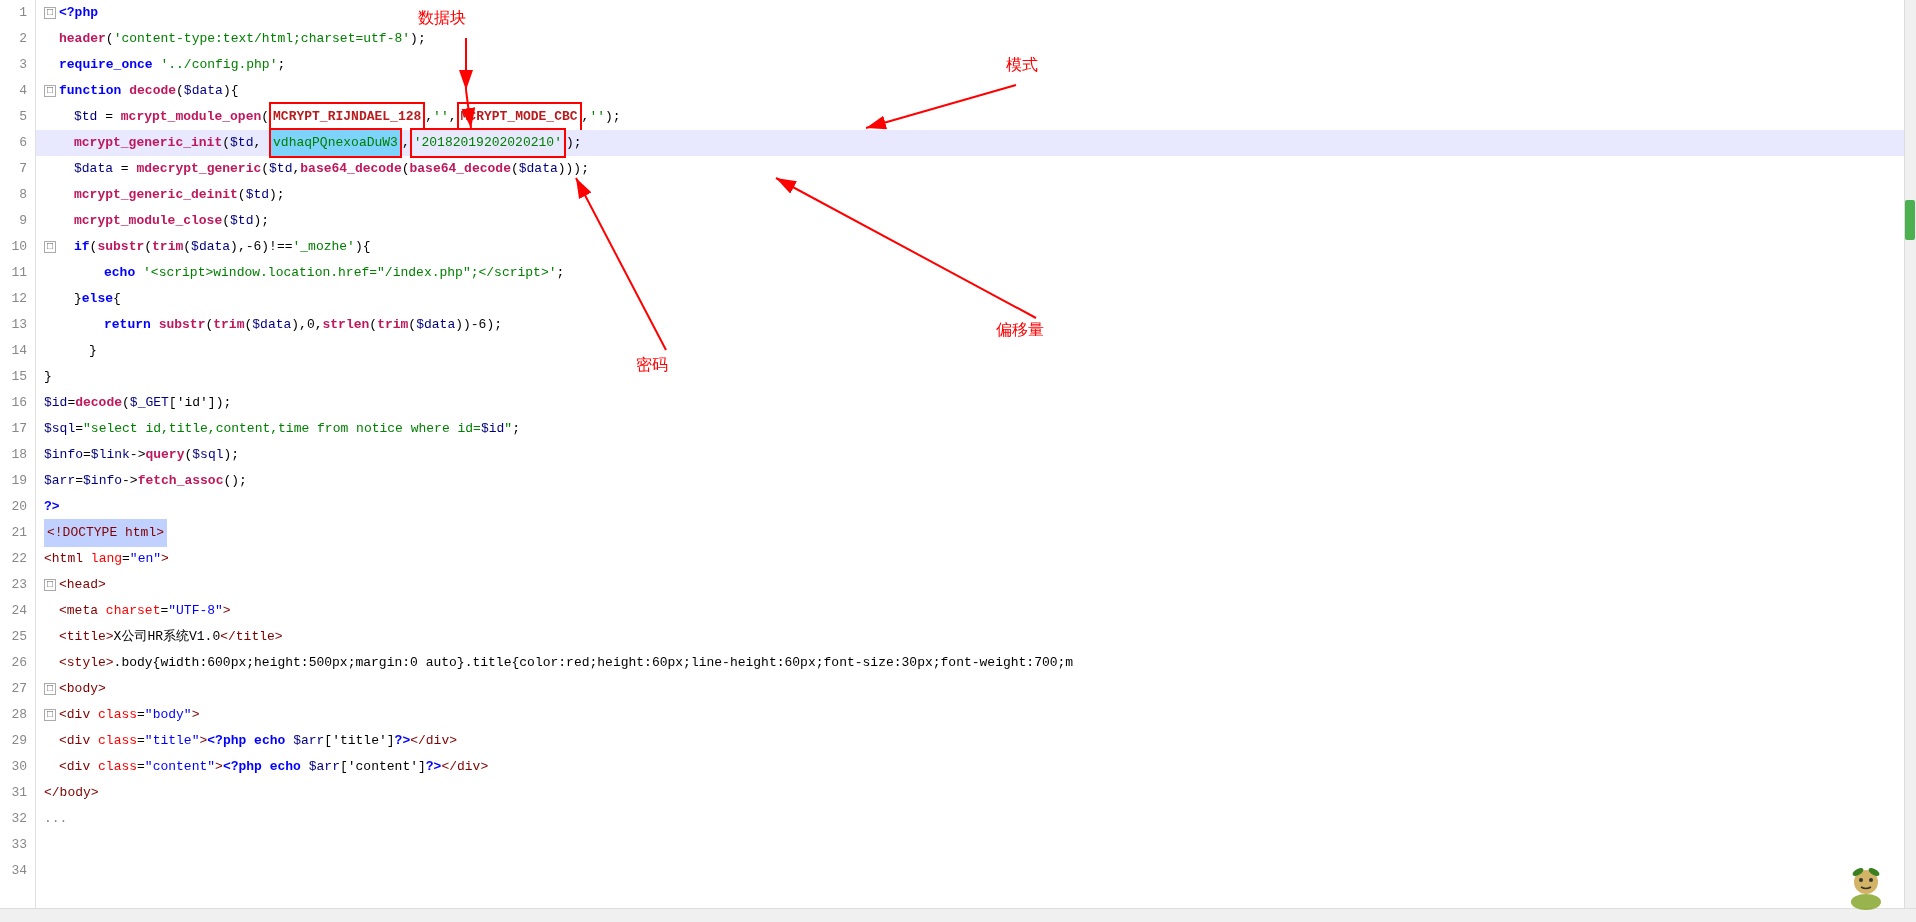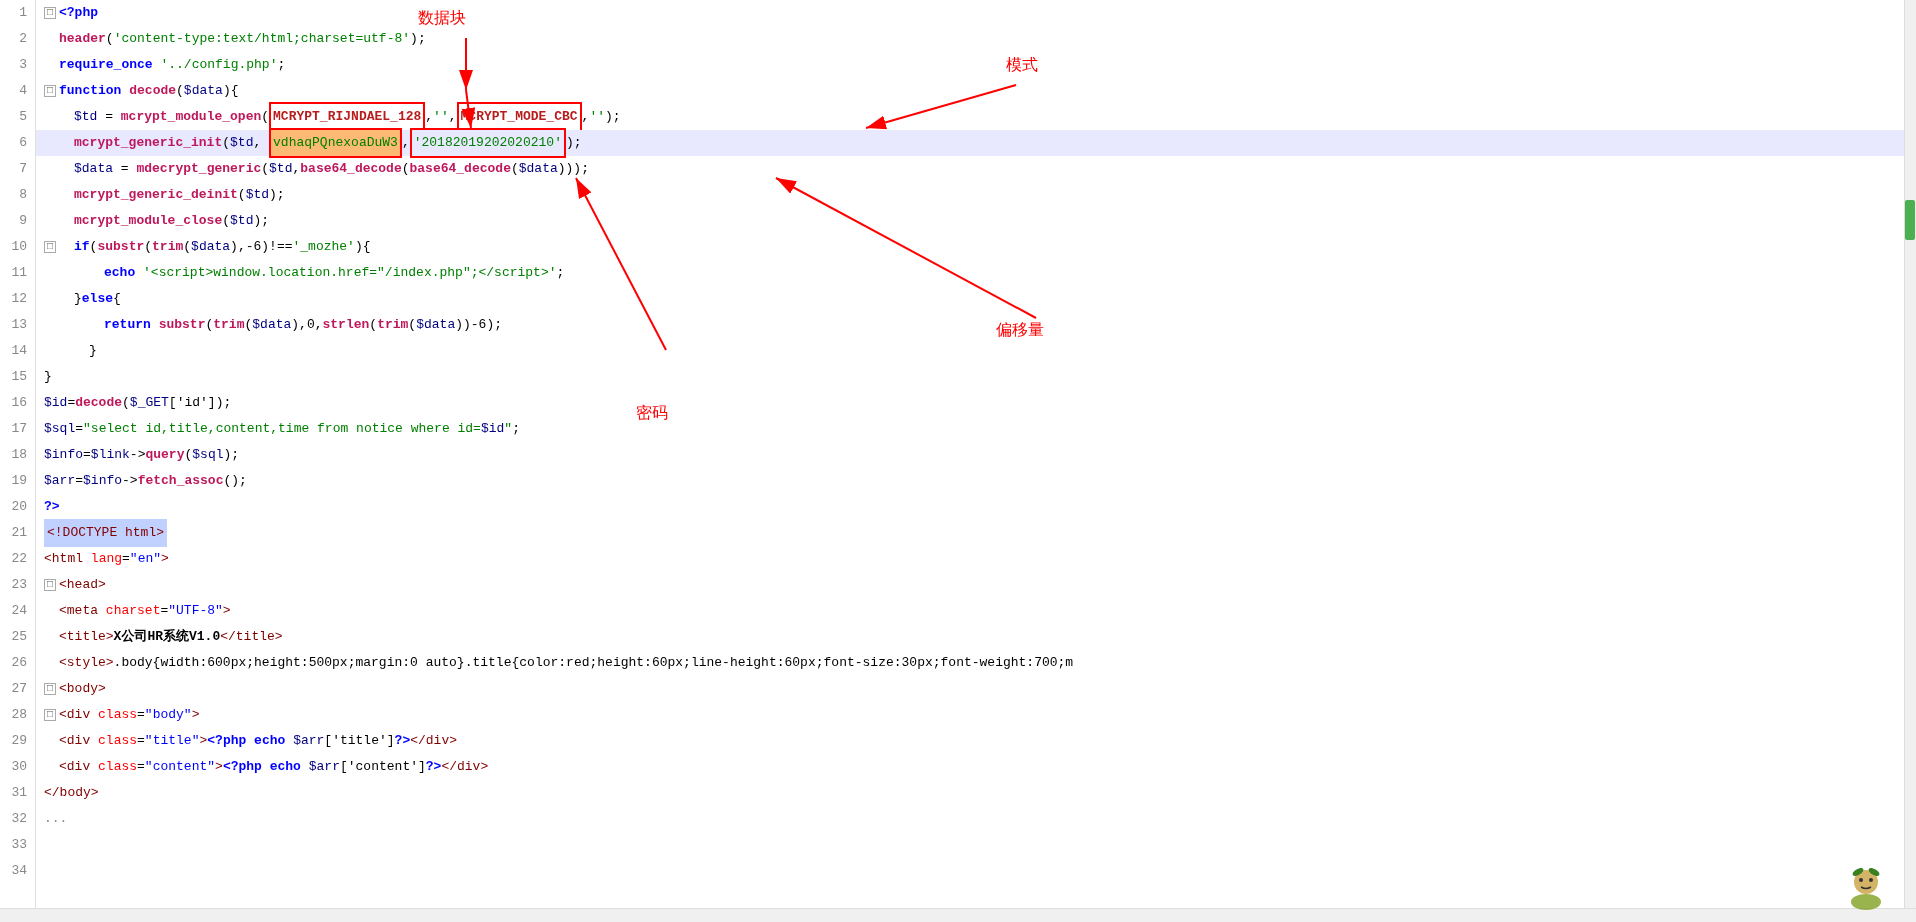--- a/index.html
+++ b/index.html
@@ -97,21 +97,21 @@
       height: 100%;
       pointer-events: none;
     }
     
     .red-box {
       display: inline-block;
       border: 2px solid red;
       padding: 0 2px;
     }
     .highlight-box {
-      background: #fdba74;
+      background: #7dd3fc;
       display: inline;
     }
     
     .scrollbar-right {
       width: 12px;
       background: #f0f0f0;
       border-left: 1px solid #ddd;
       position: relative;
     }
     .scrollbar-thumb {
@@ -433,21 +433,21 @@
           <span class="plain">&nbsp;</span>
           <span class="html-attr">charset</span>
           <span class="plain">=</span>
           <span class="html-value">"UTF-8"</span>
           <span class="html-tag">&gt;</span>
         </div>
 
         <div class="code-line">
           <span style="margin-left:15px;"></span>
           <span class="html-tag">&lt;title&gt;</span>
-          <span class="plain" style="font-weight:bold;text-align:right;">X公司HR系统V1.0</span>
+          <span class="plain" style="font-weight:normal;text-align:right;">X公司HR系统V1.0</span>
           <span class="html-tag">&lt;/title&gt;</span>
         </div>
 
         <div class="code-line">
           <span style="margin-left:15px;"></span>
           <span class="html-tag">&lt;style&gt;</span>
           <span class="plain">.body{width:600px;height:500px;margin:0 auto}.title{color:red;height:60px;line-height:60px;font-size:30px;font-weight:700;m</span>
         </div>
 
 
@@ -529,21 +529,21 @@
 
           <line x1="630" y1="350" x2="540" y2="178" stroke="red" stroke-width="2" marker-end="url(#arrowhead)"></line>
 
           <line x1="1000" y1="318" x2="740" y2="178" stroke="red" stroke-width="2" marker-end="url(#arrowhead)"></line>
         </svg>
 
         <div class="annot" style="top: 8px; left: 382px;">数据块</div>
 
         <div class="annot" style="top: 55px; left: 970px;">模式</div>
 
-        <div class="annot" style="top: 355px; left: 600px; margin-top: 48px;">密码</div>
+        <div class="annot" style="top: 355px; left: 600px;">密码</div>
 
         <div class="annot" style="top: 320px; left: 960px;">偏移量</div>
       </div>
     </div>
 
     <div class="scrollbar-right">
       <div class="scrollbar-thumb"></div>
     </div>
   </div>
 

